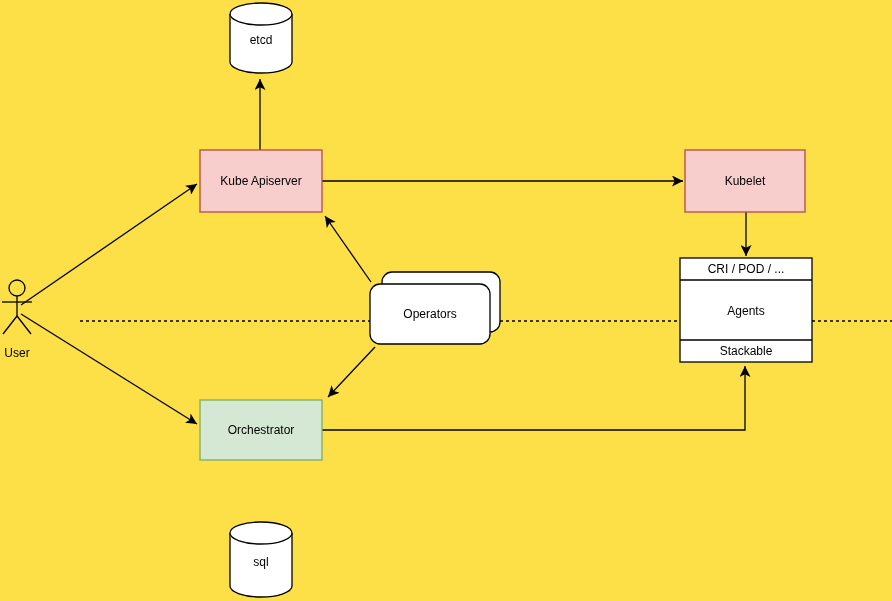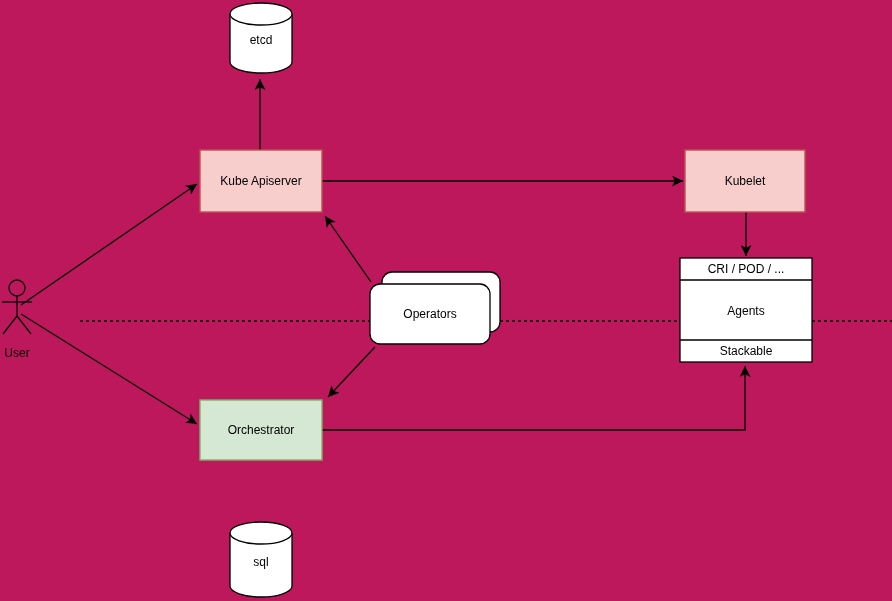--- a/index.html
+++ b/index.html
@@ -4,21 +4,21 @@
 <style>
   html, body {
     margin: 0;
     padding: 0;
     background: #ffffff;
   }
   #canvas-wrap {
     position: relative;
     width: 892px;
     height: 601px;
-    background: #be185d;
+    background: #fde047;
     overflow: hidden;
   }
   svg { display: block; }
   .lbl {
     font-family: "Liberation Sans", sans-serif;
     font-size: 12px;
     fill: #000000;
     text-anchor: middle;
   }
   .edge {

